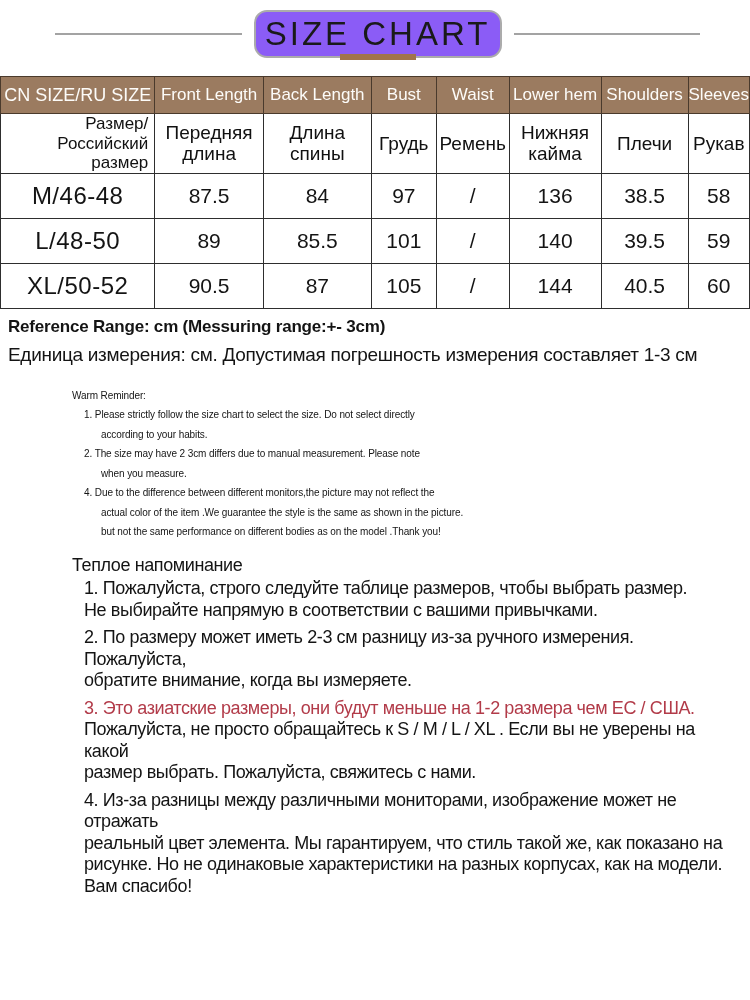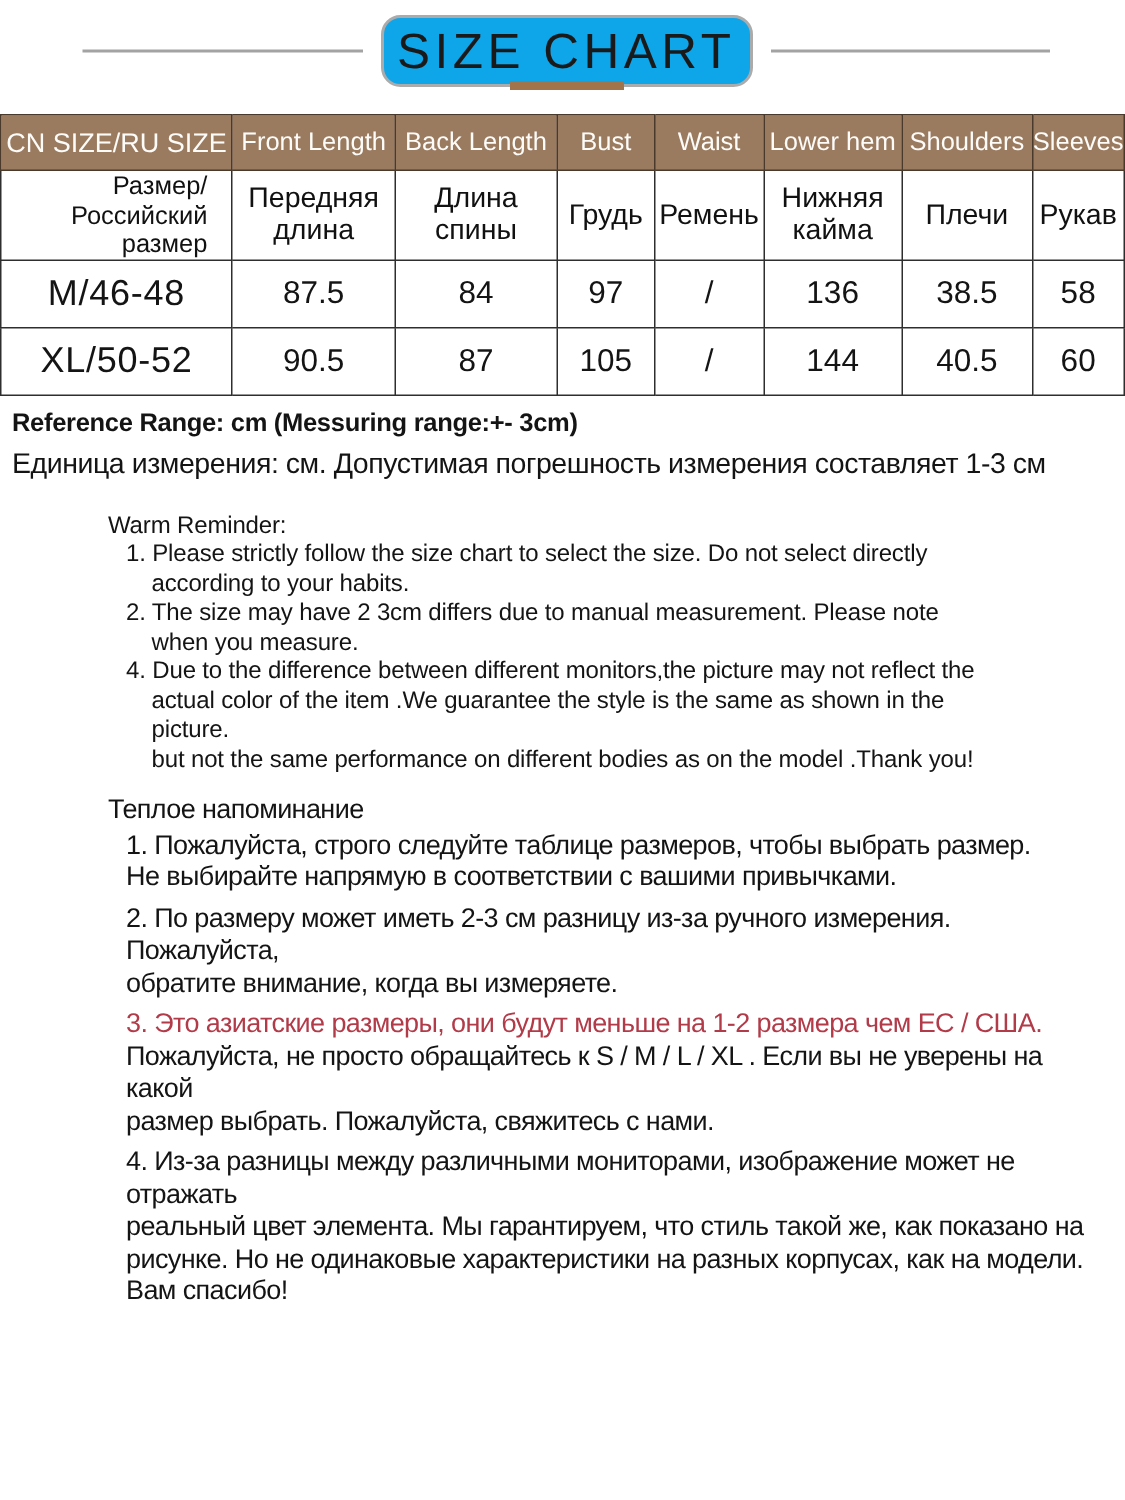--- a/index.html
+++ b/index.html
@@ -5,44 +5,44 @@
   * { margin:0; padding:0; box-sizing:border-box; }
   body { background:#ffffff; font-family:"Liberation Sans","DejaVu Sans",sans-serif; color:#141414; }
   .page { position:relative; width:750px; height:1000px; background:#fff; overflow:hidden; }
 
   
   .title-band { display:flex; align-items:center; margin-top:9px; height:50px; }
   .tb-spacer-l { width:55px; }
   .tb-spacer-r { width:50px; }
   .tb-line { flex:1; height:2px; background:#a3a3a3; }
   .title-pill { position:relative; margin:0 12px; width:248px; height:48px;
-    border:2px solid #ababab; border-radius:13px; display:flex; align-items:center; justify-content:center; background:#0ea5e9; }
+    border:2px solid #ababab; border-radius:13px; display:flex; align-items:center; justify-content:center; background:#8b5cf6; }
   .title-pill .title-text { font-size:33px; font-weight:500; letter-spacing:3px; color:#1a1a1a; }
   .title-underline { position:absolute; bottom:-4px; left:50%; transform:translateX(-50%);
     width:76px; height:6px; background:var(--accent,#a1744b); }
 
   
   table.size-table { width:750px; margin-top:17px; border-collapse:collapse; table-layout:fixed; }
   .size-table col.c0{width:20.6%} .size-table col.c1{width:14.5%} .size-table col.c2{width:14.4%}
   .size-table col.c3{width:8.7%}  .size-table col.c4{width:9.7%}  .size-table col.c5{width:12.3%}
   .size-table col.c6{width:11.6%} .size-table col.c7{width:8.2%}
   .size-table th, .size-table td { border:1px solid #2e2e2e; text-align:center; vertical-align:middle; padding:0; }
   tr.hdr-en th { background:var(--brown,#9b7b60); color:#fdfcf9; font-weight:400; font-size:17px; height:37px; border-color:#4a3a2c; }
   tr.hdr-en th:first-child { font-size:18px; }
   tr.hdr-ru th { font-weight:400; font-size:19px; height:49px; line-height:1.12; color:#111; }
-  tr.hdr-ru th.ru-first { font-size:17px; text-align:right; padding-right:16px; line-height:1.15; }
+  tr.hdr-ru th.ru-first { font-size:17px; text-align:right; padding-right:6px; line-height:1.15; }
   tbody.size-body td { height:45px; font-size:21px; }
   tbody.size-body td.size-label { font-size:24px; letter-spacing:.5px; }
 
   
   .ref-en { margin:8px 0 0 8px; font-size:17px; font-weight:700; letter-spacing:-.2px; }
   .ref-ru { margin:7px 0 0 8px; font-size:19px; letter-spacing:-.3px; }
 
   
-  .warm-en { margin:20px 0 0 72px; width:600px; font-size:16px; line-height:19.5px; letter-spacing:-.1px; }
+  .warm-en { margin:20px 0 0 72px; width:600px; font-size:10px; line-height:19.5px; letter-spacing:-.1px; }
   .warm-en .rem-heading { margin-bottom:0; }
   .warm-en ol { list-style:none; padding-left:12px; }
   .warm-en li { padding-left:17px; text-indent:-17px; white-space:pre-wrap; }
   .warm-ru { margin:13px 0 0 72px; width:665px; font-size:18px; line-height:21.5px; letter-spacing:-.4px; }
   .warm-ru .rem-heading { margin-bottom:2px; }
   .warm-ru ol { list-style:none; padding-left:12px; }
   .warm-ru li { white-space:pre-wrap; margin-top:6px; }
   .warm-ru li:first-child { margin-top:0; }
   .red { color:var(--red,#b23b49); }
   .num { display:inline; }
@@ -101,20 +101,30 @@
           <td class="size-label">M/46-48</td>
           <td class="size-value">87.5</td>
           <td class="size-value">84</td>
           <td class="size-value">97</td>
           <td class="size-value">/</td>
           <td class="size-value">136</td>
           <td class="size-value">38.5</td>
           <td class="size-value">58</td>
         </tr>
         <tr>
+          <td class="size-label">L/48-50</td>
+          <td class="size-value">89</td>
+          <td class="size-value">85.5</td>
+          <td class="size-value">101</td>
+          <td class="size-value">/</td>
+          <td class="size-value">140</td>
+          <td class="size-value">39.5</td>
+          <td class="size-value">59</td>
+        </tr>
+        <tr>
           <td class="size-label">XL/50-52</td>
           <td class="size-value">90.5</td>
           <td class="size-value">87</td>
           <td class="size-value">105</td>
           <td class="size-value">/</td>
           <td class="size-value">144</td>
           <td class="size-value">40.5</td>
           <td class="size-value">60</td>
         </tr>
       </tbody>

